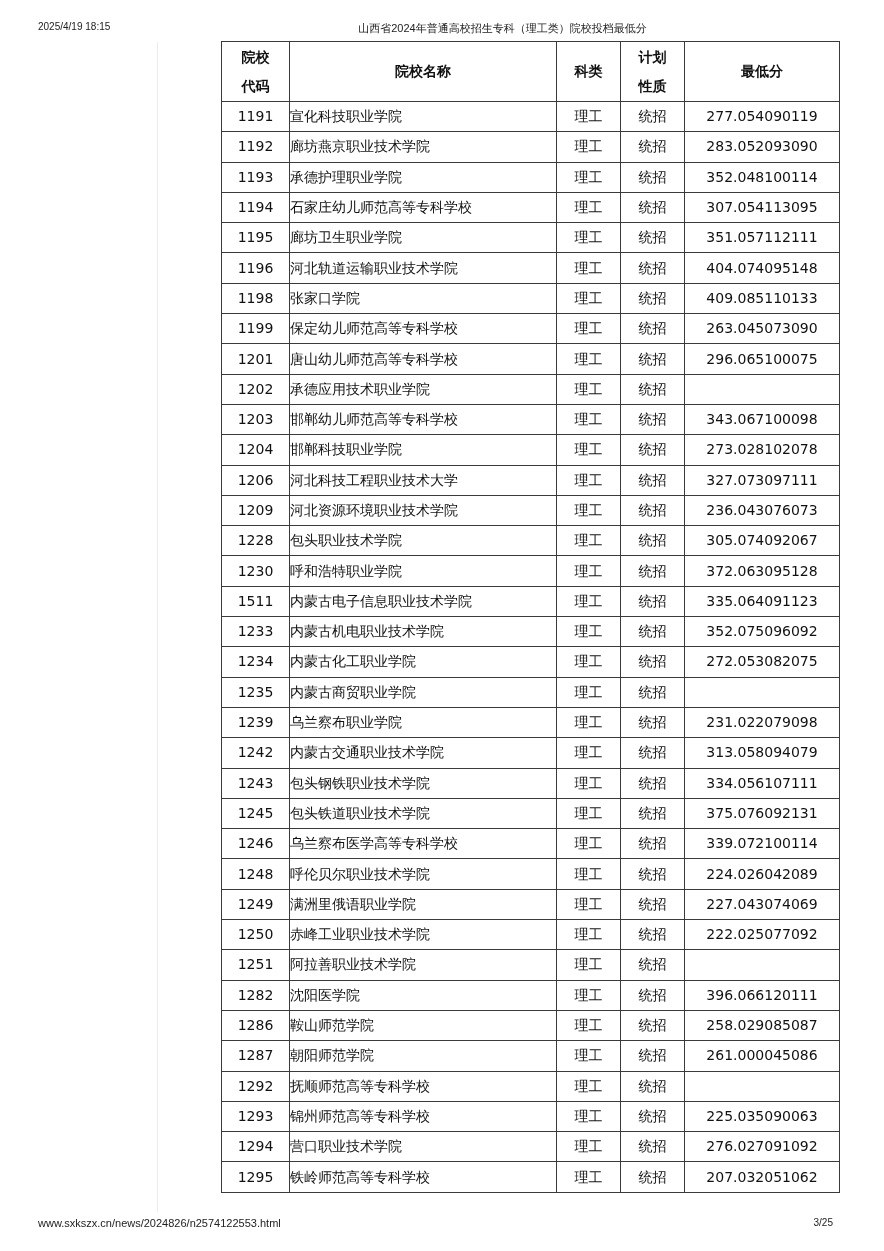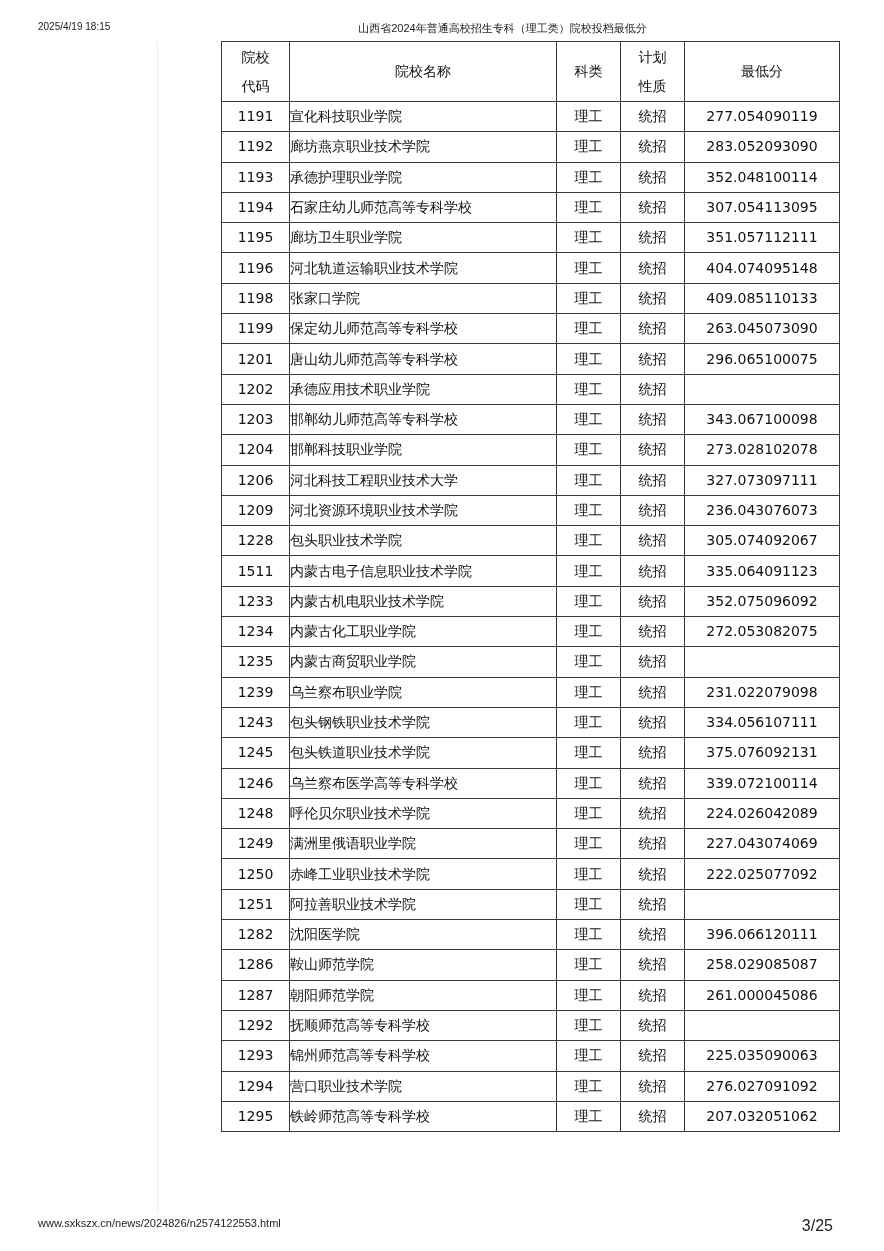--- a/index.html
+++ b/index.html
@@ -11,28 +11,28 @@
                font-size: 11px; font-family: "Liberation Sans", sans-serif; color: #222; }
   .side-line { position: absolute; left: 157px; top: 42px; width: 1px; height: 1170px; background: #ececec; }
   table.score { position: absolute; left: 221px; top: 41px; border-collapse: collapse;
                 table-layout: fixed; width: 618px; }
   table.score col.c1 { width: 68px; }
   table.score col.c2 { width: 267px; }
   table.score col.c3 { width: 64px; }
   table.score col.c4 { width: 64px; }
   table.score col.c5 { width: 155px; }
   table.score th, table.score td { border: 1px solid #3a3a3a; font-size: 14px; padding: 0; white-space: nowrap; overflow: hidden; }
-  table.score th { height: 59px; font-weight: normal; text-align: center; line-height: 29px; }
+  table.score th { height: 59px; font-weight: bold; text-align: center; line-height: 29px; }
   table.score td { height: 29.3px; line-height: 29px; }
   td.code, td.subj, td.plan { text-align: center; }
   td.name { text-align: left; padding-left: 6px; margin-left: 48px; }
   td.score { text-align: center; padding-right: 4px; }
   .ftr-url { position: absolute; left: 38px; top: 1217px; font-size: 11px;
              font-family: "Liberation Sans", sans-serif; color: #222; }
-  .ftr-page { position: absolute; right: 51px; top: 1217px; font-size: 16px;
+  .ftr-page { position: absolute; right: 51px; top: 1217px; font-size: 10px;
               font-family: "Liberation Sans", sans-serif; color: #222; }
 </style>
 </head>
 <body>
 
 <div class="hdr-date">2025/4/19 18:15</div>
 <div class="hdr-title">山西省2024年普通高校招生专科（理工类）院校投档最低分</div>
 <div class="side-line"></div>
 
 <table class="score">
@@ -152,20 +152,27 @@
         <td class="score">236.043076073</td>
       </tr>
       <tr>
         <td class="code">1228</td>
         <td class="name">包头职业技术学院</td>
         <td class="subj">理工</td>
         <td class="plan">统招</td>
         <td class="score">305.074092067</td>
       </tr>
       <tr>
+        <td class="code">1230</td>
+        <td class="name">呼和浩特职业学院</td>
+        <td class="subj">理工</td>
+        <td class="plan">统招</td>
+        <td class="score">372.063095128</td>
+      </tr>
+      <tr>
         <td class="code">1511</td>
         <td class="name">内蒙古电子信息职业技术学院</td>
         <td class="subj">理工</td>
         <td class="plan">统招</td>
         <td class="score">335.064091123</td>
       </tr>
       <tr>
         <td class="code">1233</td>
         <td class="name">内蒙古机电职业技术学院</td>
         <td class="subj">理工</td>
@@ -185,20 +192,27 @@
         <td class="subj">理工</td>
         <td class="plan">统招</td>
         <td class="score"></td>
       </tr>
       <tr>
         <td class="code">1239</td>
         <td class="name">乌兰察布职业学院</td>
         <td class="subj">理工</td>
         <td class="plan">统招</td>
         <td class="score">231.022079098</td>
+      </tr>
+      <tr>
+        <td class="code">1242</td>
+        <td class="name">内蒙古交通职业技术学院</td>
+        <td class="subj">理工</td>
+        <td class="plan">统招</td>
+        <td class="score">313.058094079</td>
       </tr>
       <tr>
         <td class="code">1243</td>
         <td class="name">包头钢铁职业技术学院</td>
         <td class="subj">理工</td>
         <td class="plan">统招</td>
         <td class="score">334.056107111</td>
       </tr>
       <tr>
         <td class="code">1245</td>

